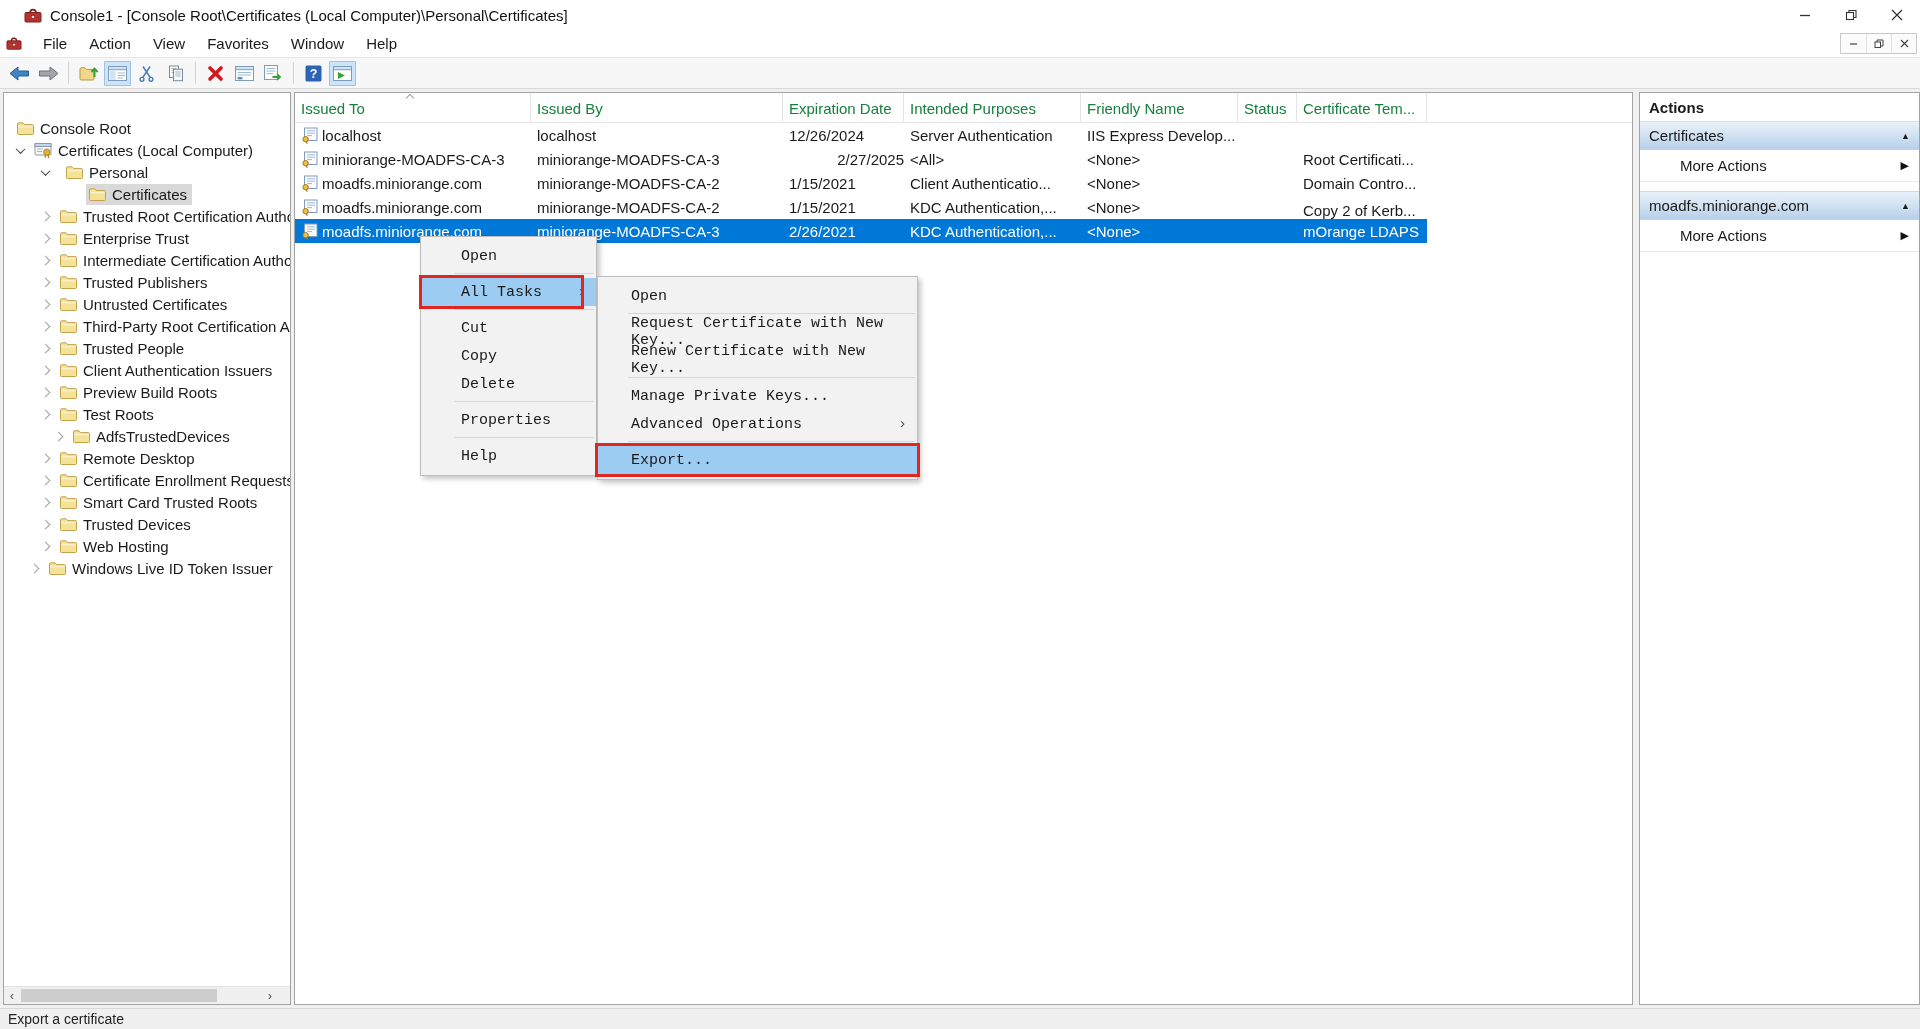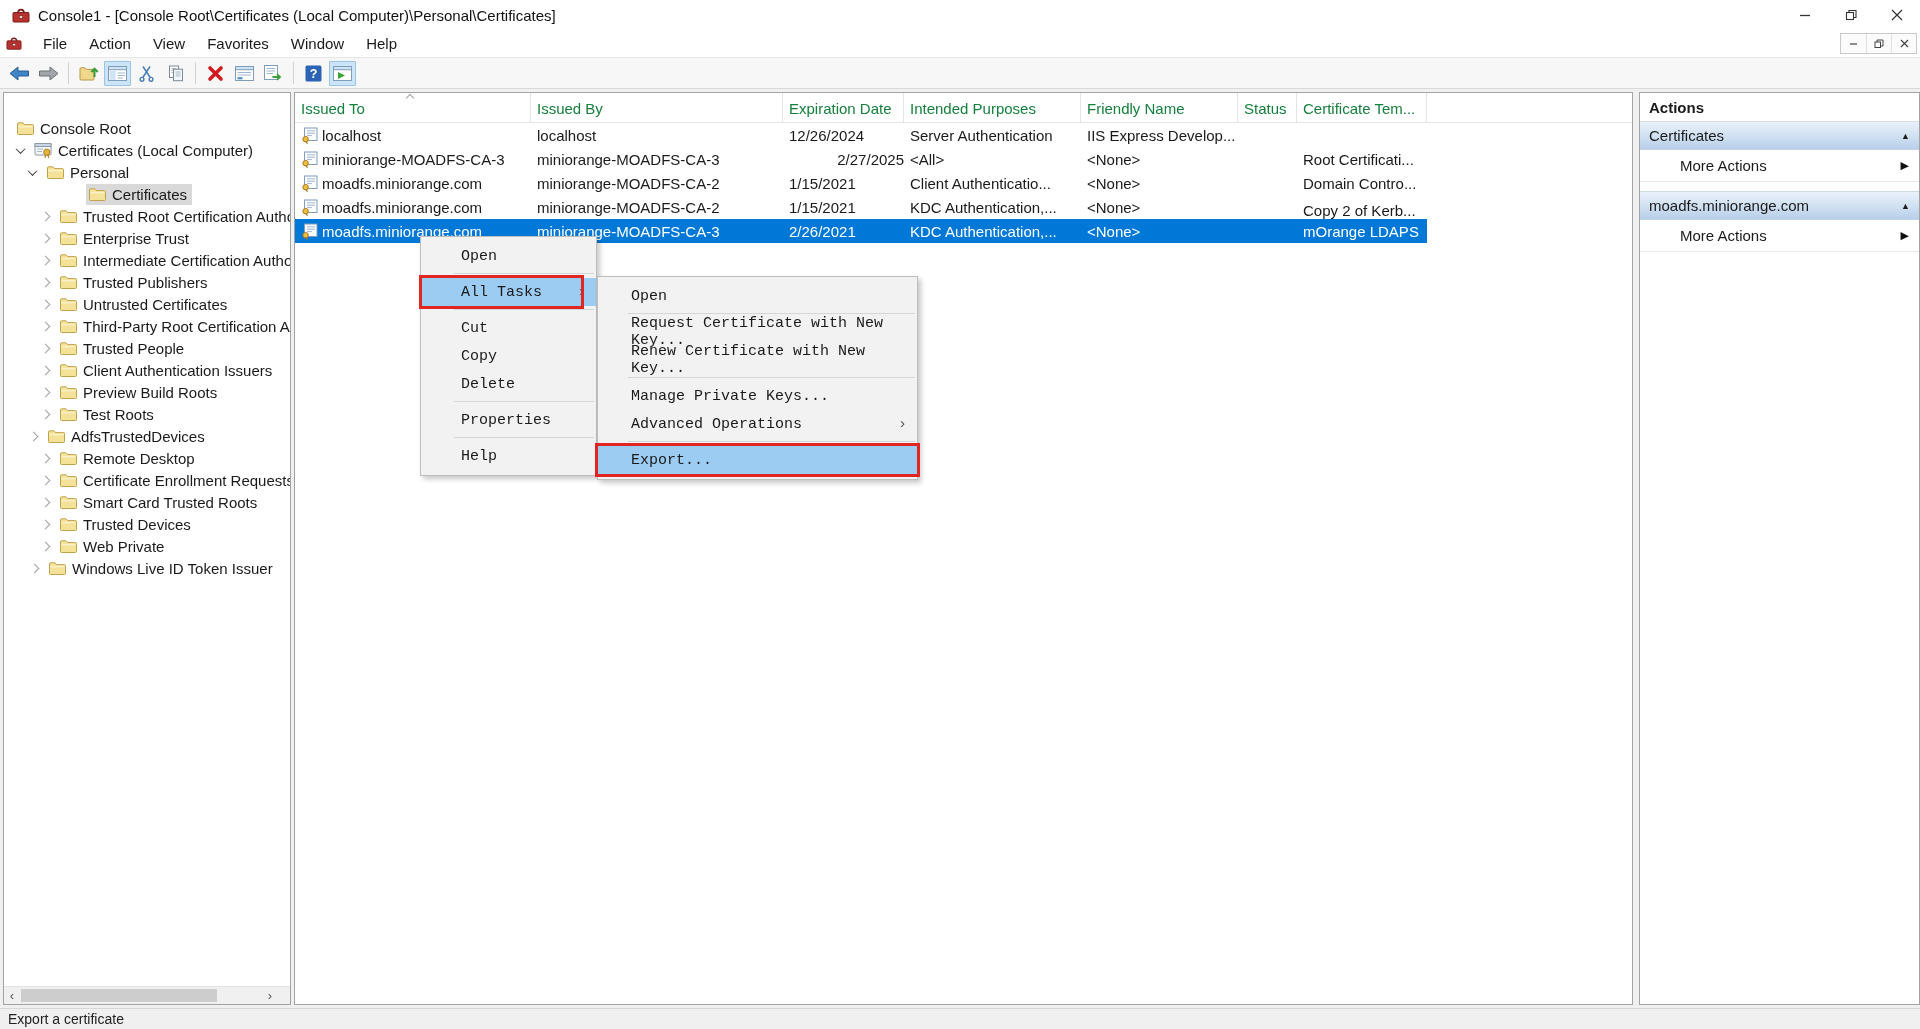--- a/index.html
+++ b/index.html
@@ -1,20 +1,20 @@
 <!DOCTYPE html>
 <html><head>
 <meta charset="utf-8">
 <style>
   * { box-sizing: border-box; margin: 0; padding: 0; }
   html,body { width:1920px; height:1029px; overflow:hidden; }
   body { font-family:"Liberation Sans", sans-serif; font-size:15px; color:#1a1a1a; background:#f0f0f0; position:relative; }
 
   
-  .titlebar { height:30px; background:#ffffff; display:flex; align-items:center; padding-left:12px; }
+  .titlebar { height:30px; background:#ffffff; display:flex; align-items:center; padding-left:24px; }
   .titlebar .app-icon { display:flex; align-items:center; margin-right:8px; }
   .titlebar .title { flex:1; font-size:15px; color:#111; white-space:nowrap; overflow:hidden; }
   .title-controls { display:flex; height:30px; }
   .tc-btn { width:46px; height:30px; display:flex; align-items:center; justify-content:center; }
 
   
   .menubar { height:28px; background:#ffffff; display:flex; align-items:center; padding-left:6px; border-bottom:1px solid #e6e6e6; }
   .menubar .app-icon { display:flex; align-items:center; margin-right:10px; }
   .menu-items { display:flex; height:100%; align-items:center; flex:1; }
   .menu-item { padding:0 11px; height:24px; display:flex; align-items:center; color:#1a1a1a; }
@@ -282,21 +282,21 @@
                 <rect x="1" y="1.5" width="16" height="11.5" rx="1" fill="#f5f8fb" stroke="#8d9aa8"></rect>
                 <rect x="1" y="1.5" width="16" height="3" fill="#c8d6e8" stroke="#8d9aa8"></rect>
                 <path d="M3 7 H9 M3 9.5 H8" stroke="#aab8c6"></path>
                 <circle cx="12.8" cy="10.2" r="3.1" fill="#e8b33c" stroke="#b5831f"></circle>
                 <path d="M11.6 12.8 L11 16 M14 12.8 L14.7 16" stroke="#b5831f" stroke-width="1.2"></path>
               </svg>
             </span>
             <span class="tree-label">Certificates (Local Computer)</span>
           </span>
         </div>
-        <div class="tree-row" style="padding-left: 16px;">
+        <div class="tree-row" style="padding-left: 29px; gap: 6px;">
           <span class="chev-holder">
             <span class="chev-e"></span>
           </span>
           <span class="tree-label-wrap">
             <span class="tree-icon">
               <svg width="19" height="15" viewBox="0 0 19 15">
                 <path d="M1.5 3 Q1.5 1.8 2.7 1.8 L7 1.8 L8.6 3.6 L16.5 3.6 Q17.5 3.6 17.5 4.6 L17.5 12.5 Q17.5 13.5 16.5 13.5 L2.5 13.5 Q1.5 13.5 1.5 12.5 Z" fill="#f3e298" stroke="#c2a24b"></path>
                 <path d="M2.2 5.6 L16.8 5.6" stroke="#faf1c8" stroke-width="1.6"></path>
               </svg>
             </span>
@@ -447,21 +447,21 @@
           <span class="tree-label-wrap">
             <span class="tree-icon">
               <svg width="19" height="15" viewBox="0 0 19 15">
                 <path d="M1.5 3 Q1.5 1.8 2.7 1.8 L7 1.8 L8.6 3.6 L16.5 3.6 Q17.5 3.6 17.5 4.6 L17.5 12.5 Q17.5 13.5 16.5 13.5 L2.5 13.5 Q1.5 13.5 1.5 12.5 Z" fill="#f3e298" stroke="#c2a24b"></path>
                 <path d="M2.2 5.6 L16.8 5.6" stroke="#faf1c8" stroke-width="1.6"></path>
               </svg>
             </span>
             <span class="tree-label">Test Roots</span>
           </span>
         </div>
-        <div class="tree-row" style="padding-left: 17px;">
+        <div class="tree-row" style="padding-left: 42px;">
           <span class="chev-holder">
             <span class="chev-c"></span>
           </span>
           <span class="tree-label-wrap">
             <span class="tree-icon">
               <svg width="19" height="15" viewBox="0 0 19 15">
                 <path d="M1.5 3 Q1.5 1.8 2.7 1.8 L7 1.8 L8.6 3.6 L16.5 3.6 Q17.5 3.6 17.5 4.6 L17.5 12.5 Q17.5 13.5 16.5 13.5 L2.5 13.5 Q1.5 13.5 1.5 12.5 Z" fill="#f3e298" stroke="#c2a24b"></path>
                 <path d="M2.2 5.6 L16.8 5.6" stroke="#faf1c8" stroke-width="1.6"></path>
               </svg>
             </span>
@@ -528,21 +528,21 @@
           <span class="chev-holder">
             <span class="chev-c"></span>
           </span>
           <span class="tree-label-wrap">
             <span class="tree-icon">
               <svg width="19" height="15" viewBox="0 0 19 15">
                 <path d="M1.5 3 Q1.5 1.8 2.7 1.8 L7 1.8 L8.6 3.6 L16.5 3.6 Q17.5 3.6 17.5 4.6 L17.5 12.5 Q17.5 13.5 16.5 13.5 L2.5 13.5 Q1.5 13.5 1.5 12.5 Z" fill="#f3e298" stroke="#c2a24b"></path>
                 <path d="M2.2 5.6 L16.8 5.6" stroke="#faf1c8" stroke-width="1.6"></path>
               </svg>
             </span>
-            <span class="tree-label">Web Private</span>
+            <span class="tree-label">Web Hosting</span>
           </span>
         </div>
         <div class="tree-row" style="padding-left: 18px;">
           <span class="chev-holder">
             <span class="chev-c"></span>
           </span>
           <span class="tree-label-wrap">
             <span class="tree-icon">
               <svg width="19" height="15" viewBox="0 0 19 15">
                 <path d="M1.5 3 Q1.5 1.8 2.7 1.8 L7 1.8 L8.6 3.6 L16.5 3.6 Q17.5 3.6 17.5 4.6 L17.5 12.5 Q17.5 13.5 16.5 13.5 L2.5 13.5 Q1.5 13.5 1.5 12.5 Z" fill="#f3e298" stroke="#c2a24b"></path>

